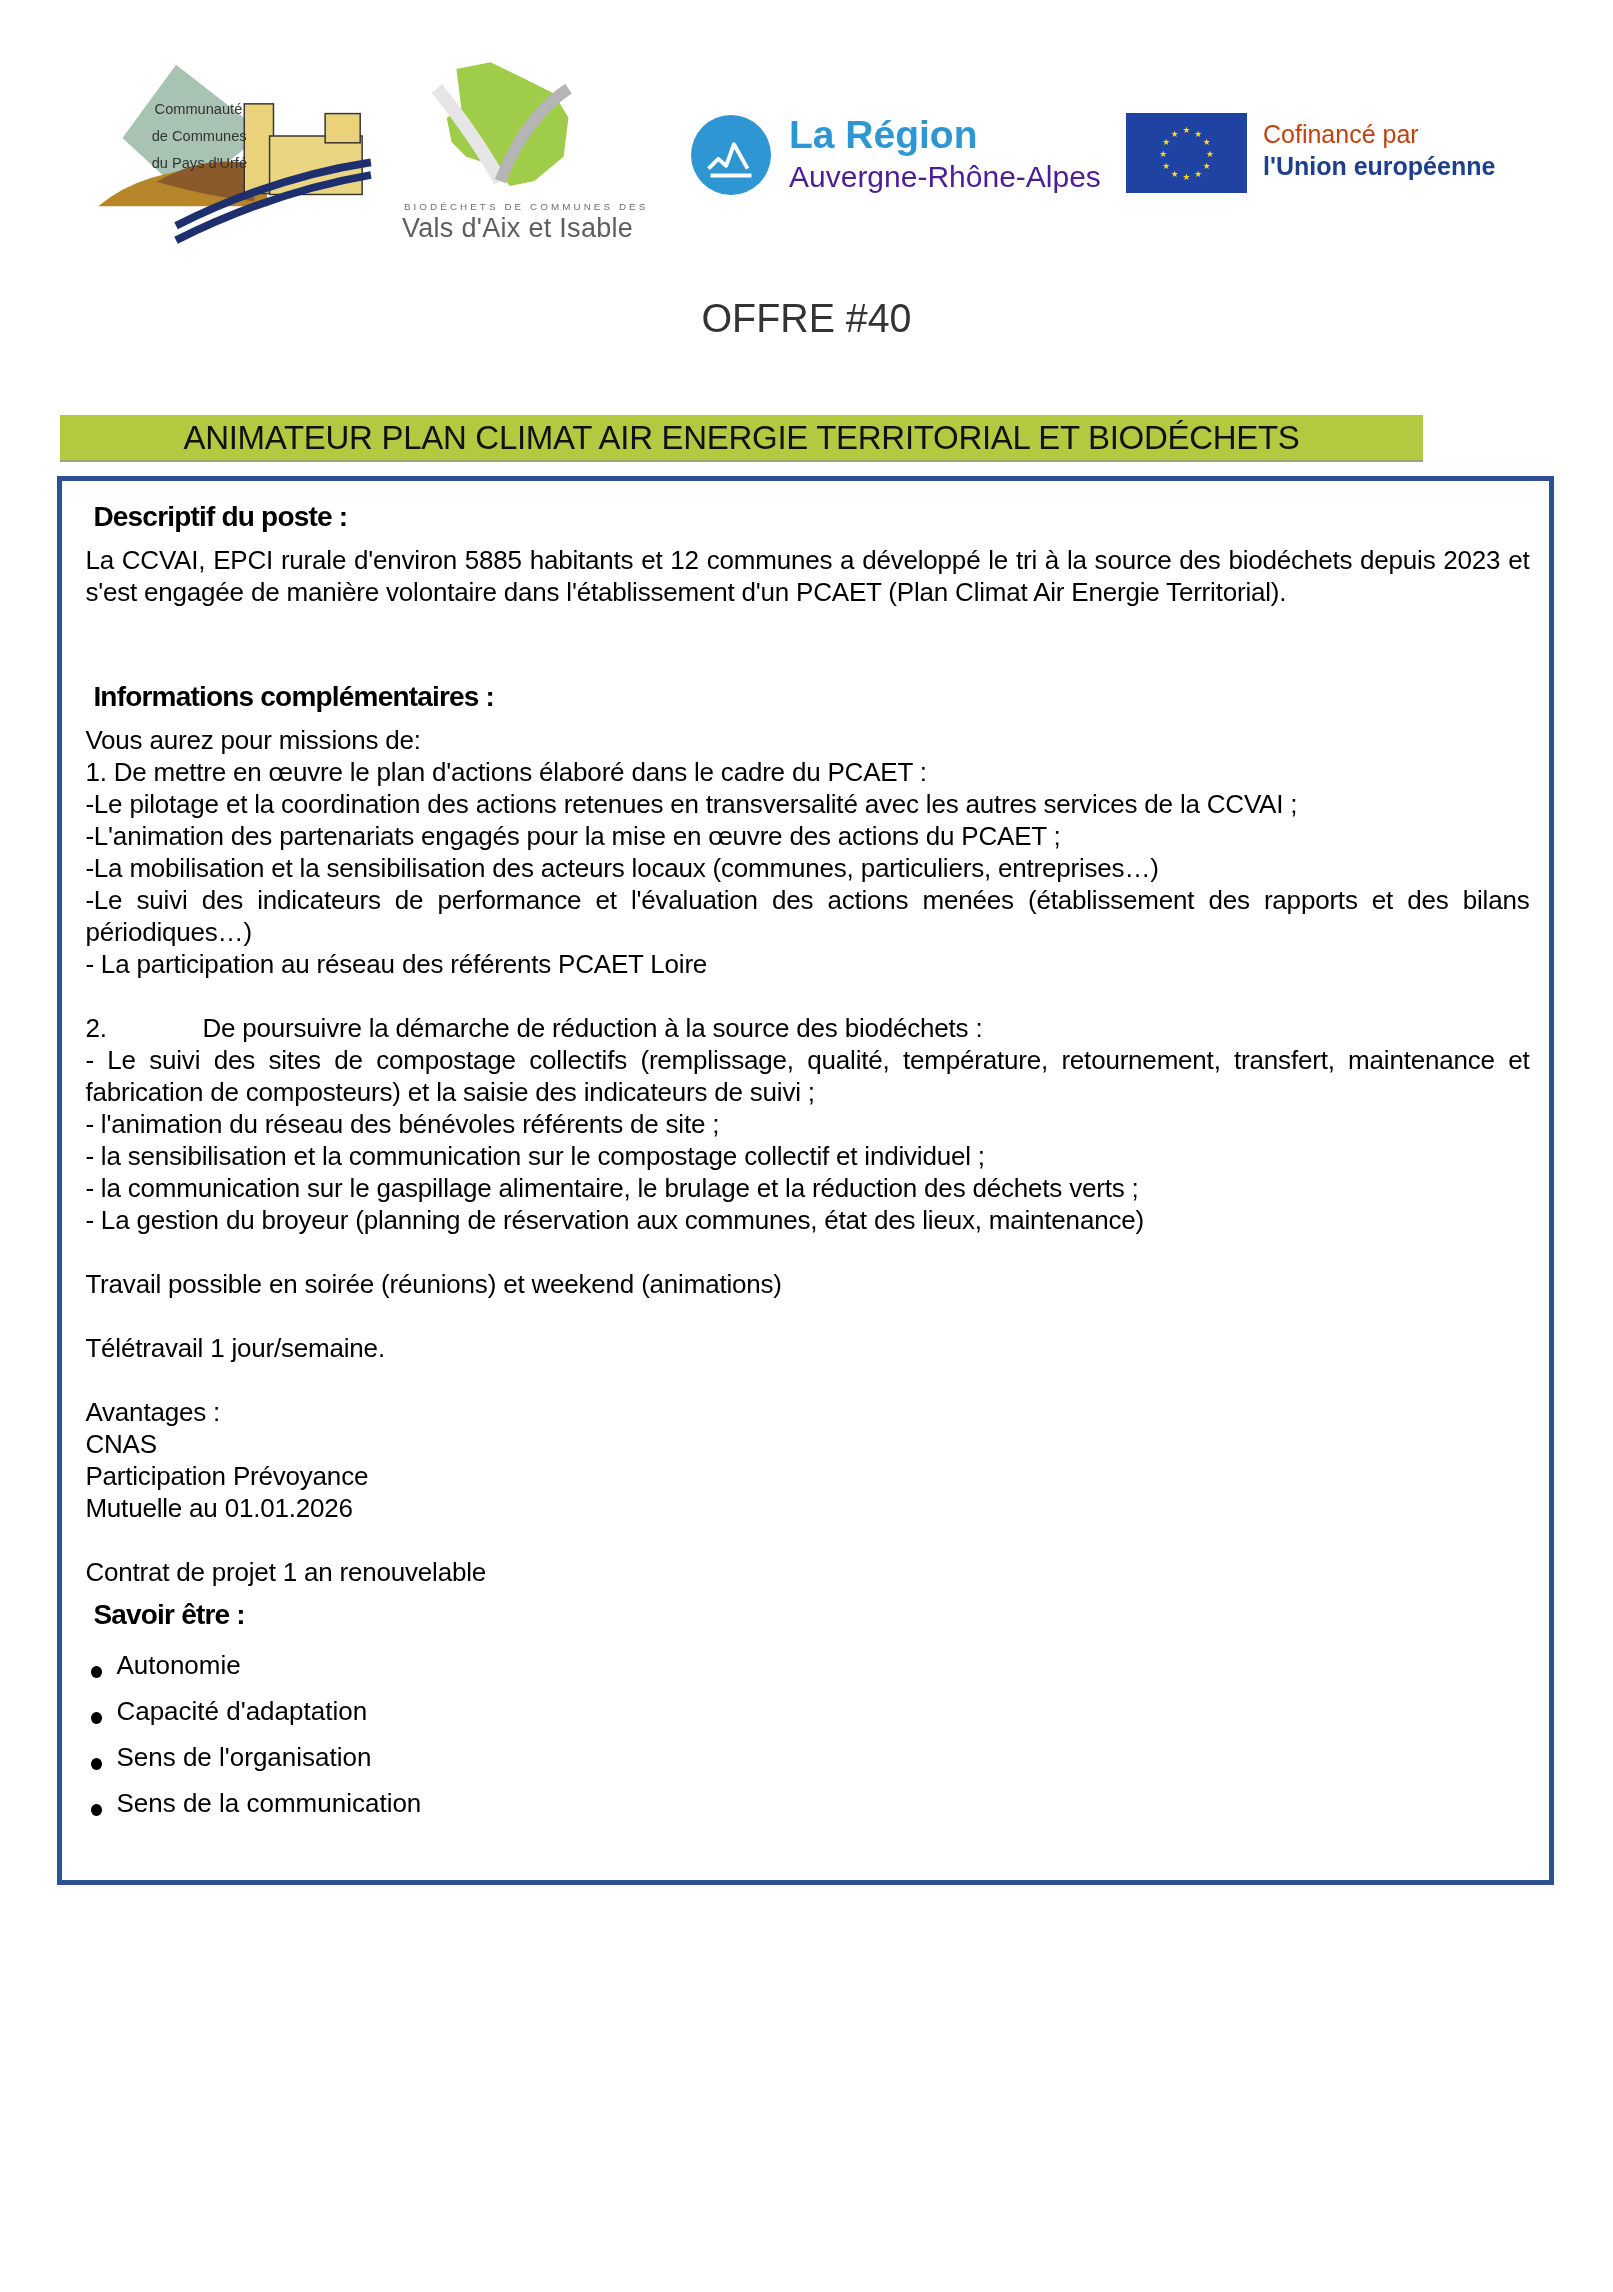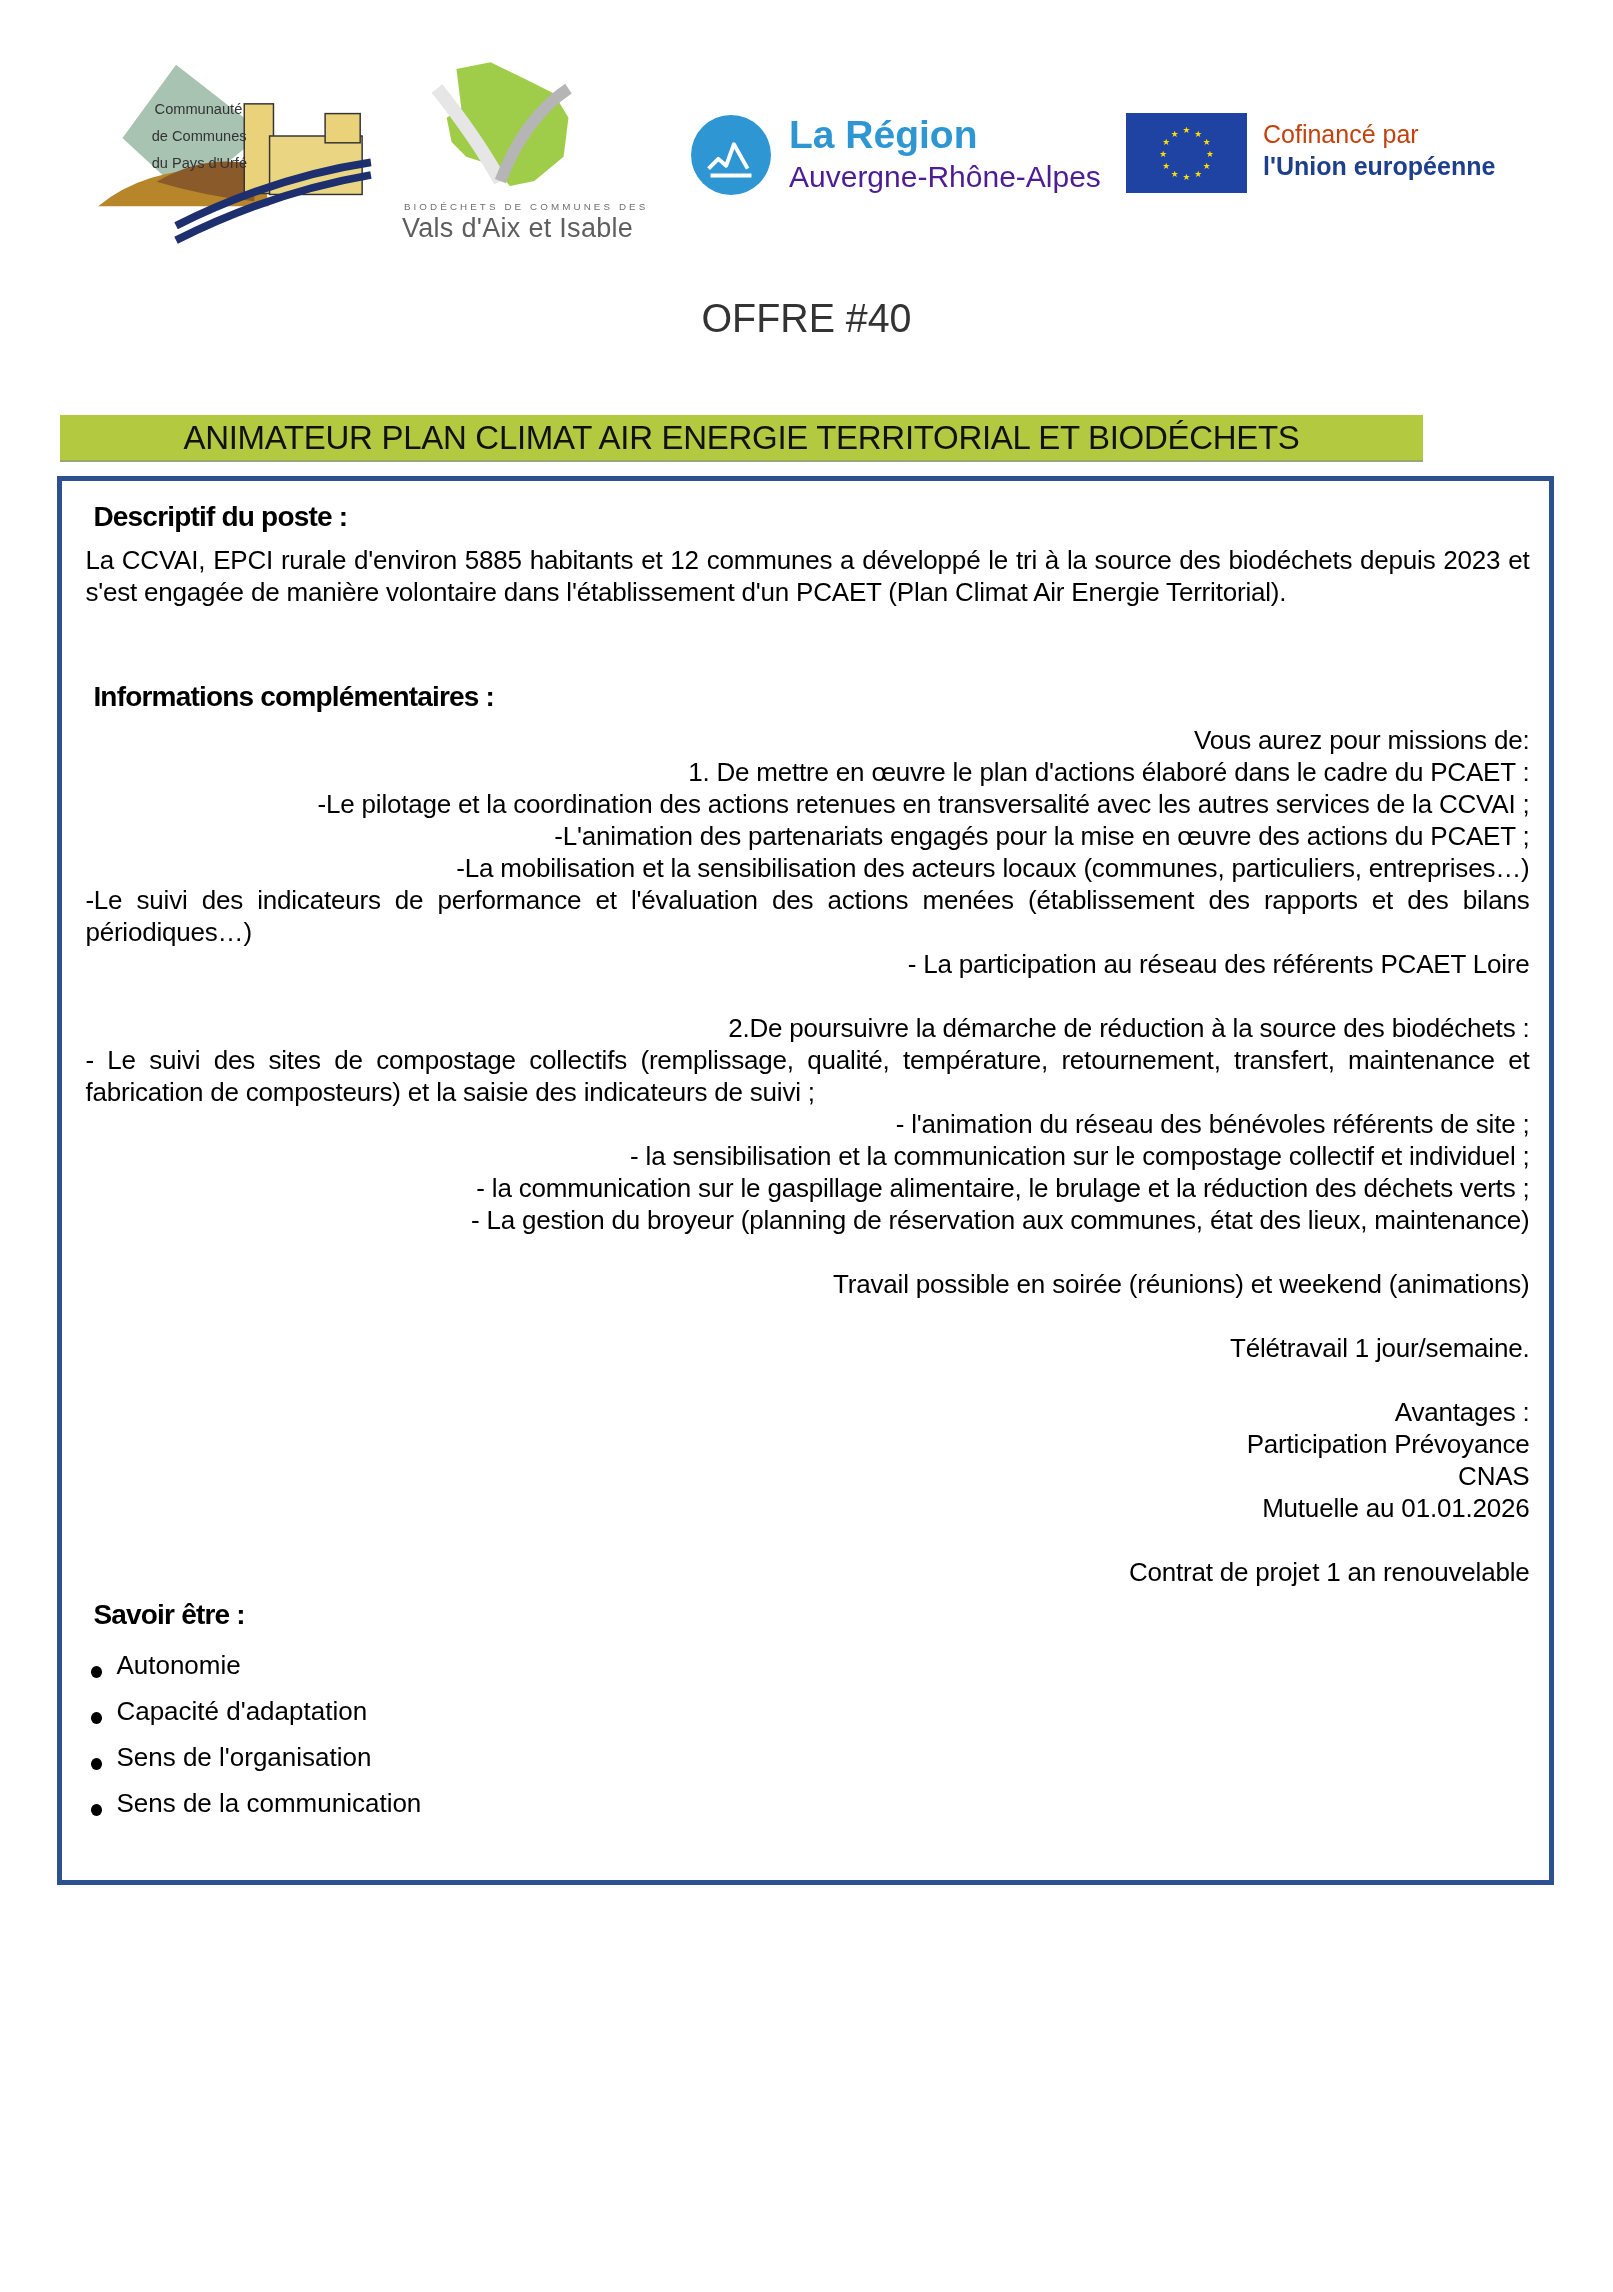--- a/index.html
+++ b/index.html
@@ -21,21 +21,21 @@
   #logo-eu .t1 { position:absolute; left:137px; top:6.8px; font-size:25px; font-weight:normal; color:#c2410c; white-space:nowrap; }
   #logo-eu .t2 { position:absolute; left:137px; top:39px; font-size:25px; font-weight:bold; color:#1e3f8c; white-space:nowrap; }
 
   #offer-number { left:0; width:1613px; top:295px; text-align:center; font-size:41px; color:#333; transform:scaleX(0.96); }
   #title-banner { left:60px; top:386px; width:1363px; height:45px; background:#b2c940; border-bottom:2.9px solid #9aa676;margin-top:29px; }
   #title-banner span { display:block; text-align:center; font-size:33px; line-height:45px; color:#111; letter-spacing:-0.3px; }
 
   #content-box { left:57px; top:476px; width:1487px; height:1399px; border:5.9px solid #2c5090; background:#fff; }
   .box-inner { position:absolute; left:23.4px; right:19.5px; top:13.7px; }
   .h { font-size:28px; font-weight:bold; letter-spacing:-0.8px; margin:8px; line-height:39px; }
-  .p { font-size:26px; line-height:32px; margin:0; letter-spacing:-0.2px;text-align:right; }
+  .p { font-size:26px; line-height:32px; margin:0; letter-spacing:-0.2px; }
   .justify { text-align:justify; }
   .gap { height:32px; }
   .tab { display:inline-block; width:117px; }
   ul.bullets { list-style:none; margin:0; padding:0; }
   ul.bullets li { font-size:26px; line-height:46px; position:relative; padding-left:31px; }
   ul.bullets li .dot { position:absolute; left:5.9px; top:23.4px; width:10.7px; height:11.7px; border-radius:50%; background:#000; }
 </style>
 </head>
 <body>
 
@@ -128,22 +128,22 @@
     <p class="p">- la sensibilisation et la communication sur le compostage collectif et individuel ;</p>
     <p class="p">- la communication sur le gaspillage alimentaire, le brulage et la réduction des déchets verts ;</p>
     <p class="p">- La gestion du broyeur (planning de réservation aux communes, état des lieux, maintenance)</p>
     <div class="gap"></div>
 
     <p class="p">Travail possible en soirée (réunions) et weekend (animations)</p>
     <div class="gap"></div>
     <p class="p">Télétravail 1 jour/semaine.</p>
     <div class="gap"></div>
     <p class="p">Avantages :</p>
+    <p class="p">CNAS</p>
     <p class="p">Participation Prévoyance</p>
-    <p class="p">CNAS</p>
     <p class="p">Mutuelle au 01.01.2026</p>
     <div class="gap"></div>
     <p class="p">Contrat de projet 1 an renouvelable</p>
 
     <p class="h" style="margin-top:7.8px;">Savoir être :</p>
     <ul class="bullets">
       <li><span class="dot"></span><span>Autonomie</span></li>
       <li><span class="dot"></span><span>Capacité d'adaptation</span></li>
       <li><span class="dot"></span><span>Sens de l'organisation</span></li>
       <li><span class="dot"></span><span>Sens de la communication</span></li>

